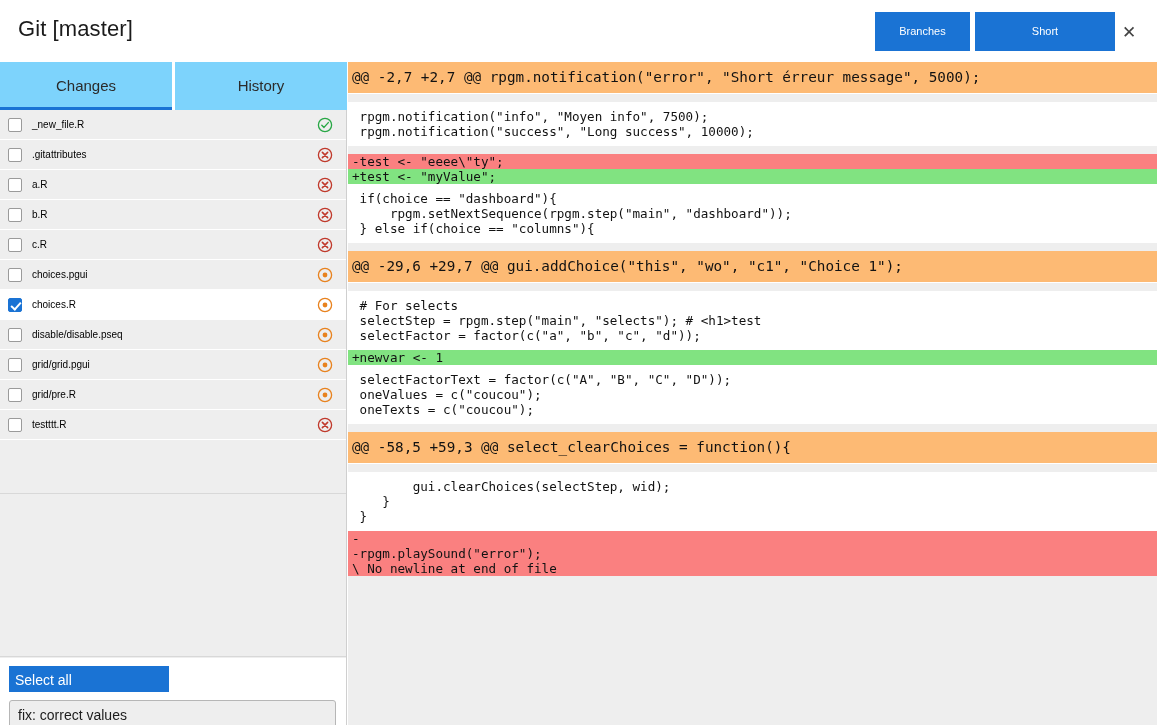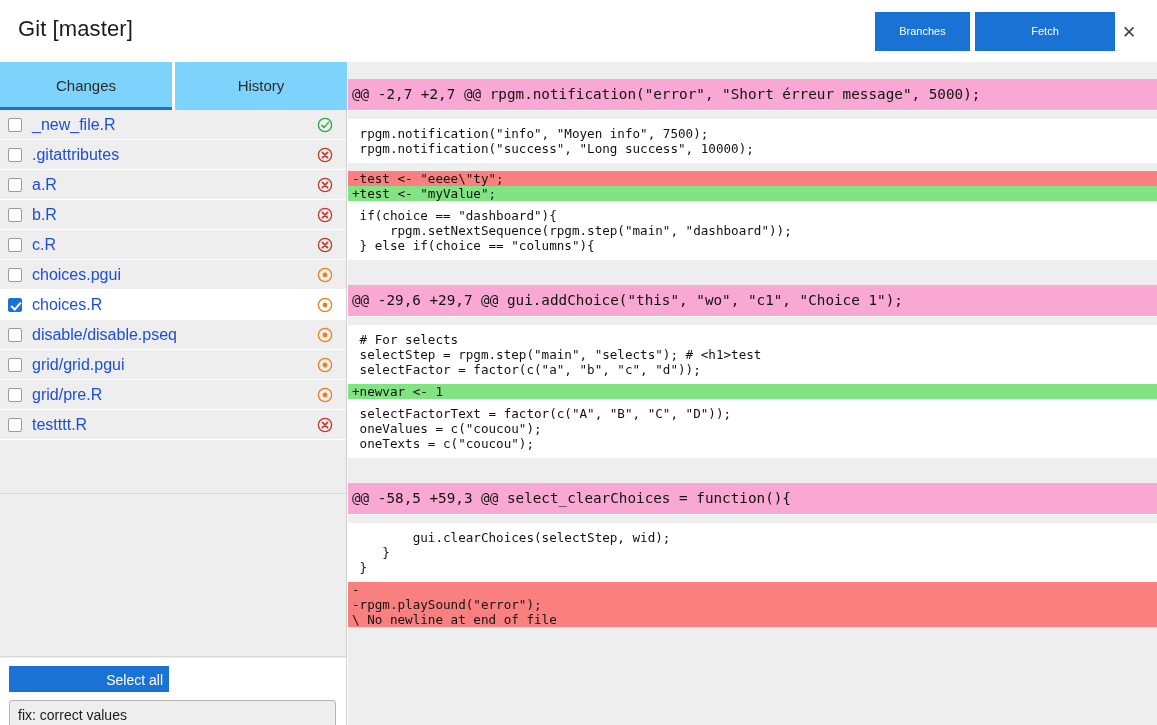--- a/index.html
+++ b/index.html
@@ -123,22 +123,22 @@
   .file-row .cb.checked::after {
     content: "";
     position: absolute;
     left: 4px; top: 1px;
     width: 4px; height: 8px;
     border: solid #ffffff;
     border-width: 0 2px 2px 0;
     transform: rotate(42deg);
   }
   .file-name {
-    font-size: 16px;
-    color: #1d4ed8;
+    font-size: 10px;
+    color: #000000;
     white-space: nowrap;
     flex: 1 1 auto;
   }
   .status-ico {
     flex: 0 0 auto;
     width: 16px; height: 16px;
     margin-right: 13px;
   }
 
   .spacer-area {
@@ -157,21 +157,21 @@
   .sel-btn {
     position: absolute; top: 8px;
     height: 26px;
     background: #1a73d4;
     color: #ffffff;
     border: none;
     font-family: "Liberation Sans", sans-serif;
     font-size: 14px;
     cursor: pointer;
     line-height: 26px;
-    text-align: right;
+    text-align: left;
   }
   #btn-select-all   { left: 9px;   width: 160px; }
   #btn-unselect-all { left: 174px; width: 162px; }
 
   .commit-msg {
     position: absolute; left: 9px; top: 42px;
     width: 327px; height: 30px;
     background: #eeeeee;
     border: 1px solid #b6b6b6;
     border-radius: 3px;
@@ -191,43 +191,42 @@
   }
   .diff-line {
     font-family: "DejaVu Sans Mono", monospace;
     font-size: 12.6px;
     line-height: 15px;
     color: #121212;
     white-space: pre;
     padding-left: 4px;
   }
   .diff-hunk {
-    background: #f9a8d4;
+    background: #fdba74;
     font-size: 14.3px;
     line-height: 17px;
     padding: 7px 0 7px 4px;
     border-bottom: 1px solid #ffffff;
-    margin-top: 17px;
   }
   .diff-ctx   { background: #ffffff; }
   .diff-add   { background: #81e381; }
   .diff-del   { background: #fa8080; }
   .diff-gap   { background: #eeeeee; height: 8px; }
   .diff-pad-t { padding-top: 7px; }
   .diff-pad-b { padding-bottom: 7px; }
 </style>
 </head>
 <body>
 
 <div id="app">
 
   <div class="header">
     <div class="title">Git [master]</div>
     <button class="hdr-btn" id="btn-branches">Branches</button>
-    <button class="hdr-btn" id="btn-fetch">Fetch</button>
+    <button class="hdr-btn" id="btn-fetch">Short</button>
     <div class="close-btn">✕</div>
   </div>
 
   <div class="left-panel">
 
     <div class="tabs">
       <button class="tab active">Changes</button>
       <button class="tab">History</button>
     </div>
 

